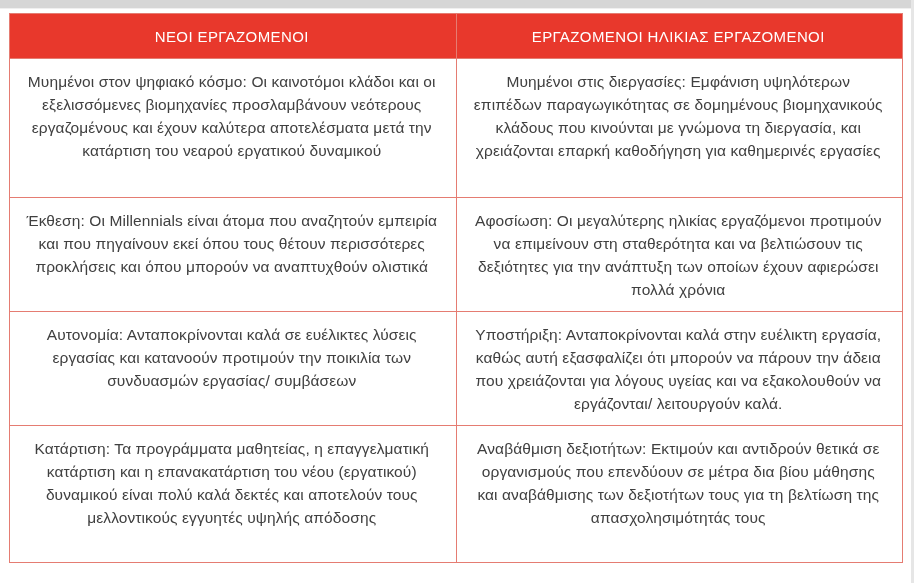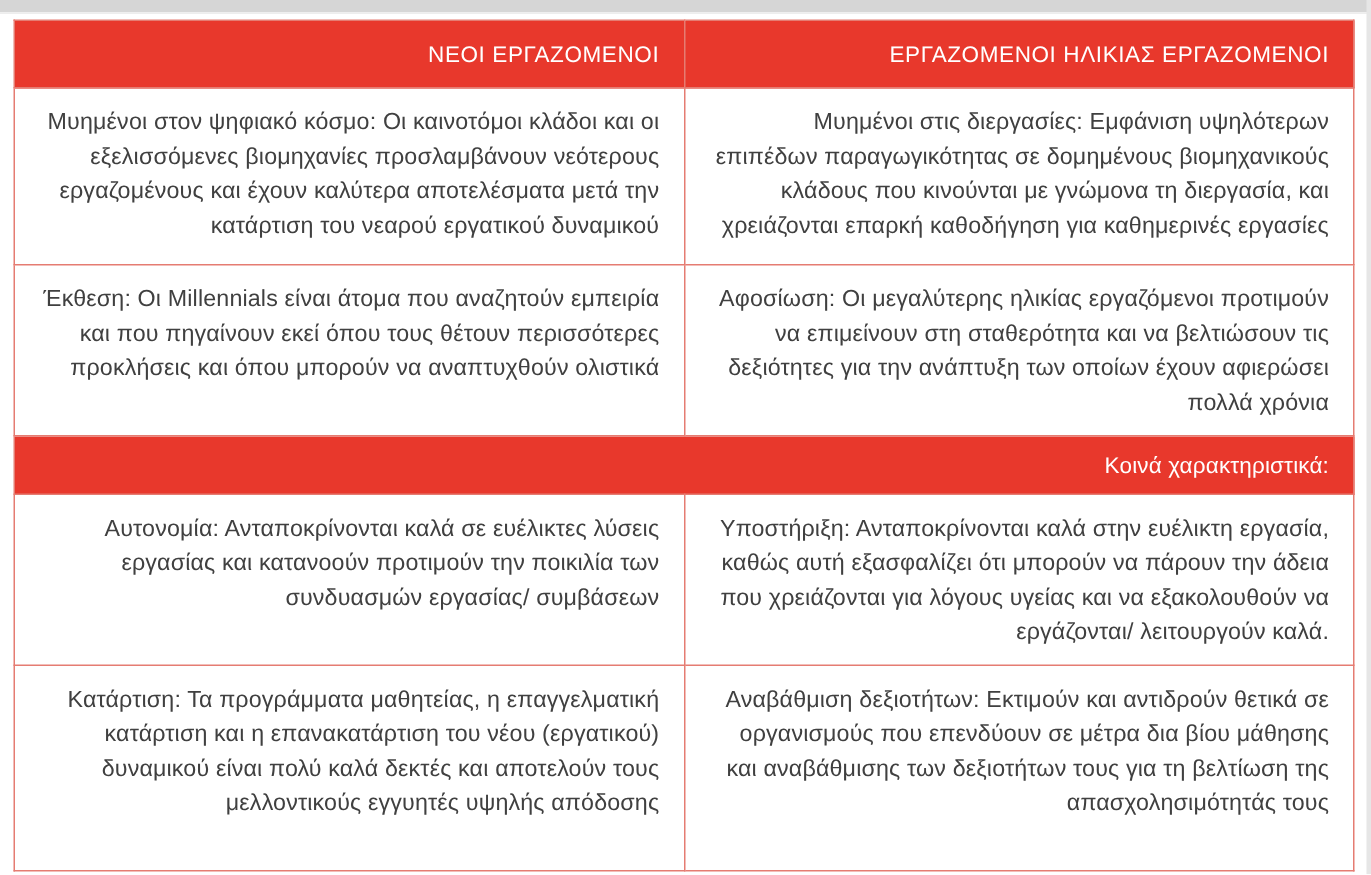--- a/index.html
+++ b/index.html
@@ -36,21 +36,21 @@
     top: 13px;
     width: 894px;
     border-collapse: collapse;
     table-layout: fixed;
   }
   .tbl th, .tbl td {
     box-sizing: border-box;
     width: 50%;
     border: 1px solid #e57c72;
     vertical-align: top;
-    text-align: right;
+    text-align: center;
     padding: 11px 16px 10px 14px;
     font-size: 15.5px;
     line-height: 23px;
     color: #404040;
     font-weight: normal;
     letter-spacing: 0.1px;
     margin-top: 14px;
   }
   .tbl tr.header-row th {
     background: #e8382c;
@@ -64,21 +64,21 @@
   }
   .tbl tr.band-row td {
     background: #e8382c;
     color: #ffffff;
     vertical-align: middle;
     height: 39px;
     padding-top: 0;
     padding-bottom: 0;
     font-size: 15px;
   }
-  .tbl tr.row-1 td { height: 118px; }
+  .tbl tr.row-1 td { height: 139px; }
   .tbl tr.row-2 td { height: 99px; }
   .tbl tr.row-3 td { height: 104px; }
   .tbl tr.row-4 td { height: 137px; }
 </style>
 </head>
 <body>
 
 <div class="page">
   <div class="top-strip"></div>
   <div class="right-strip"></div>
@@ -92,23 +92,20 @@
     </thead>
     <tbody>
       <tr class="row-1">
         <td>Μυημένοι στον ψηφιακό κόσμο: Οι καινοτόμοι κλάδοι και οι εξελισσόμενες βιομηχανίες προσλαμβάνουν νεότερους εργαζομένους και έχουν καλύτερα αποτελέσματα μετά την κατάρτιση του νεαρού εργατικού δυναμικού</td>
         <td>Μυημένοι στις διεργασίες: Εμφάνιση υψηλότερων επιπέδων παραγωγικότητας σε δομημένους βιομηχανικούς κλάδους που κινούνται με γνώμονα τη διεργασία, και χρειάζονται επαρκή καθοδήγηση για καθημερινές εργασίες</td>
       </tr>
       <tr class="row-2">
         <td>Έκθεση: Οι Millennials είναι άτομα που αναζητούν εμπειρία και που πηγαίνουν εκεί όπου τους θέτουν περισσότερες προκλήσεις και όπου μπορούν να αναπτυχθούν ολιστικά</td>
         <td>Αφοσίωση: Οι μεγαλύτερης ηλικίας εργαζόμενοι προτιμούν να επιμείνουν στη σταθερότητα και να βελτιώσουν τις δεξιότητες για την ανάπτυξη των οποίων έχουν αφιερώσει πολλά χρόνια</td>
       </tr>
-      <tr class="band-row">
-        <td colspan="2">Κοινά χαρακτηριστικά:</td>
-      </tr>
       <tr class="row-3">
         <td>Αυτονομία: Ανταποκρίνονται καλά σε ευέλικτες λύσεις εργασίας και κατανοούν προτιμούν την ποικιλία των συνδυασμών εργασίας/ συμβάσεων</td>
         <td>Υποστήριξη: Ανταποκρίνονται καλά στην ευέλικτη εργασία, καθώς αυτή εξασφαλίζει ότι μπορούν να πάρουν την άδεια που χρειάζονται για λόγους υγείας και να εξακολουθούν να εργάζονται/ λειτουργούν καλά.</td>
       </tr>
       <tr class="row-4">
         <td>Κατάρτιση: Τα προγράμματα μαθητείας, η επαγγελματική κατάρτιση και η επανακατάρτιση του νέου (εργατικού) δυναμικού είναι πολύ καλά δεκτές και αποτελούν τους μελλοντικούς εγγυητές υψηλής απόδοσης</td>
         <td>Αναβάθμιση δεξιοτήτων: Εκτιμούν και αντιδρούν θετικά σε οργανισμούς που επενδύουν σε μέτρα δια βίου μάθησης και αναβάθμισης των δεξιοτήτων τους για τη βελτίωση της απασχολησιμότητάς τους</td>
       </tr>
     </tbody>
   </table>

